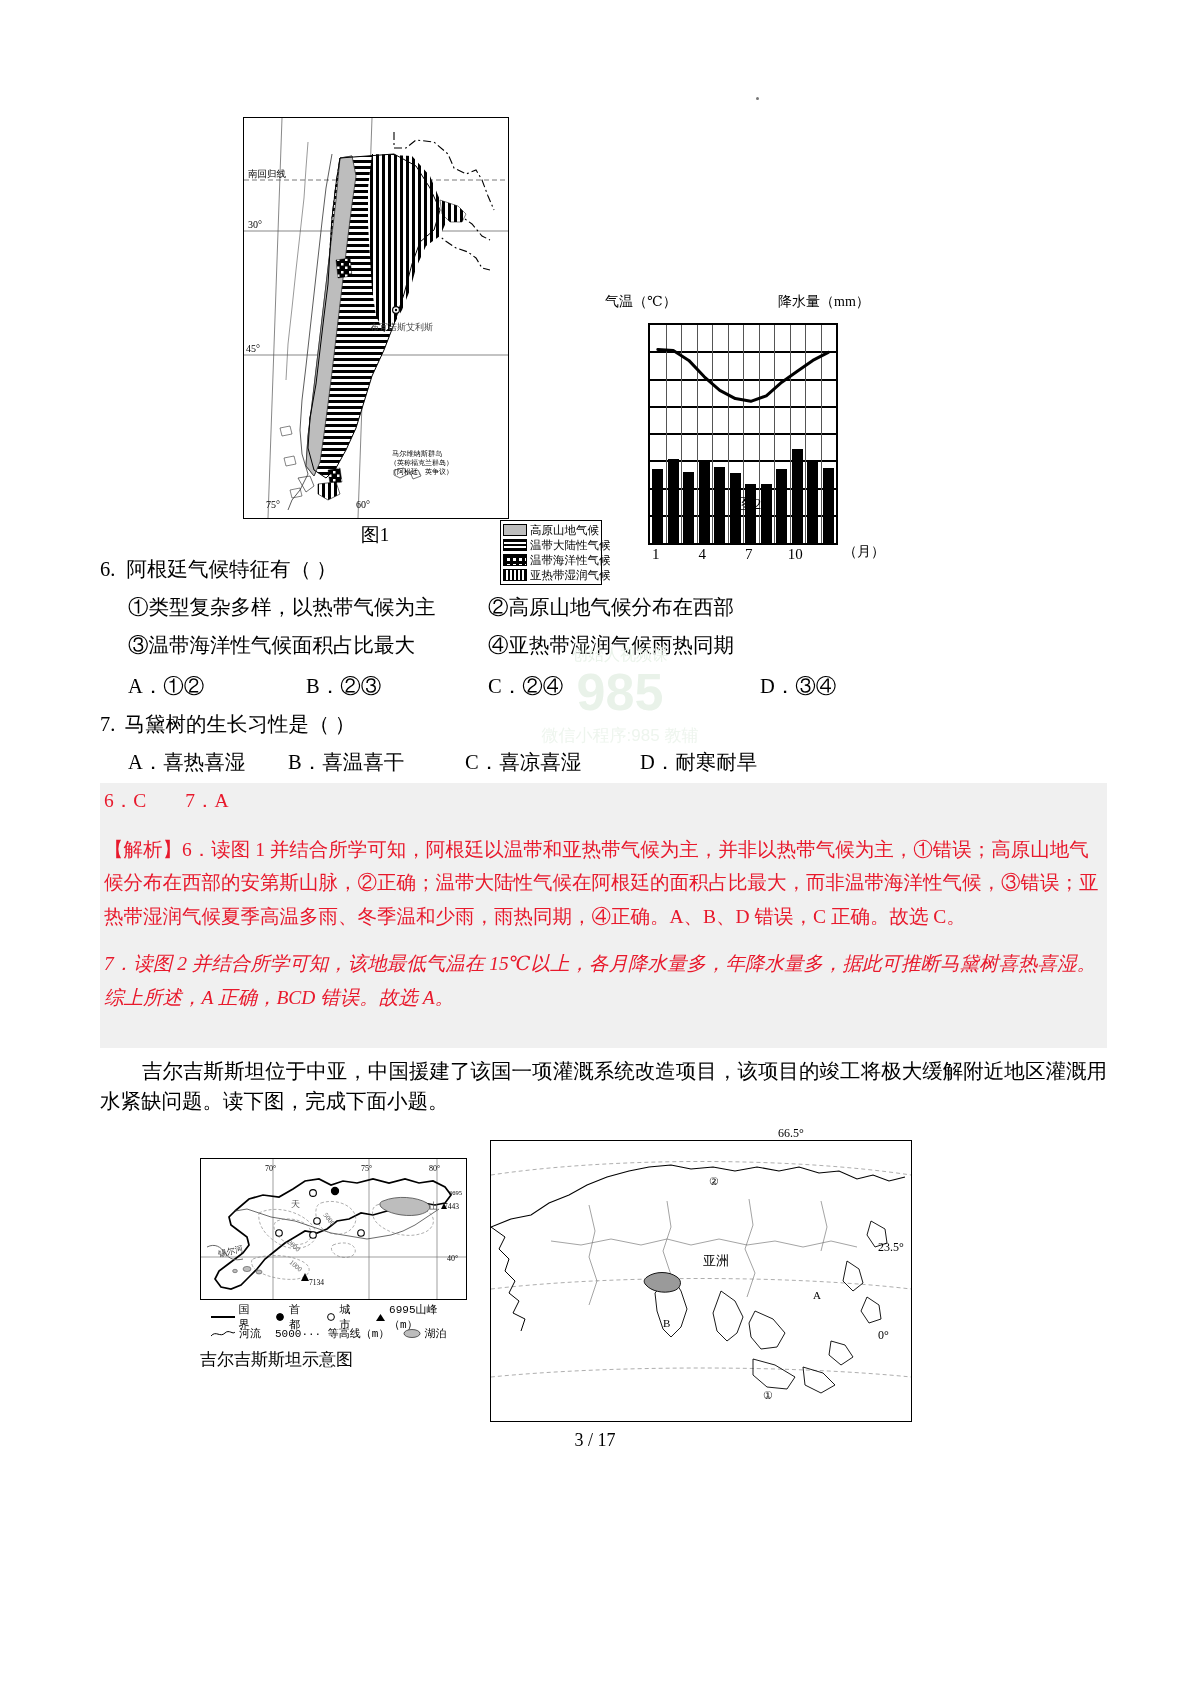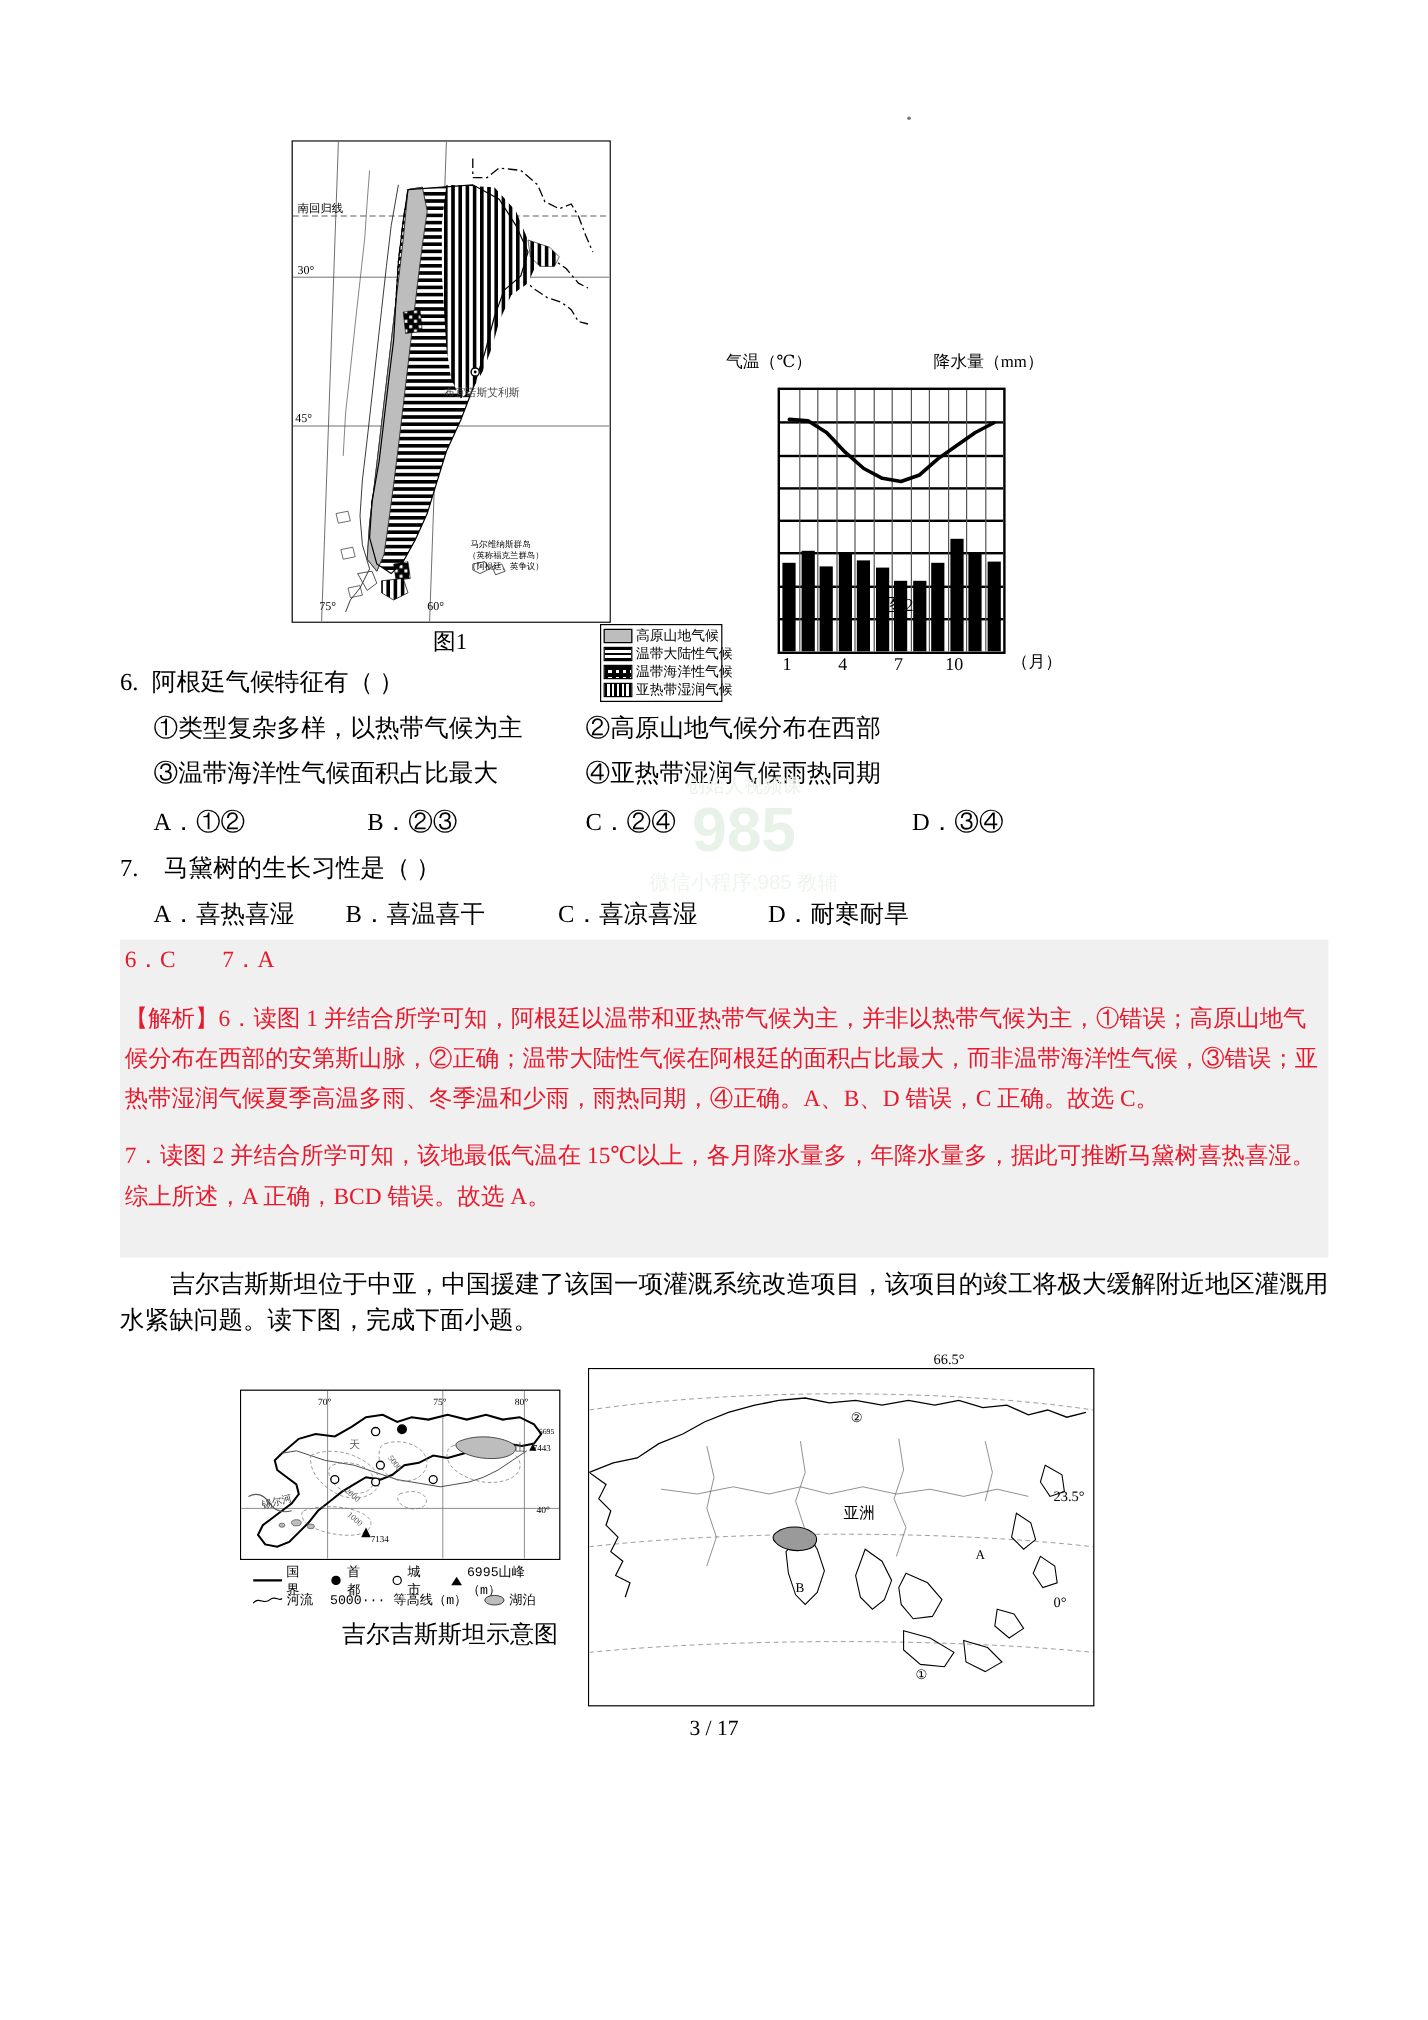--- a/index.html
+++ b/index.html
@@ -208,22 +208,22 @@
     width: 265px;
     font-size: 11px;
     font-family: Liberation Mono, monospace;
   }
   .klrow { display: flex; align-items: center; gap: 4px; height: 17px; }
   .klrow .kl-item { display: flex; align-items: center; gap: 3px; margin-right: 10px; }
   .kmap-caption {
     position: absolute;
     left: 200px; top: 208px;
     width: 265px;
-    text-align: right;
-    font-size: 20px;
+    text-align: left;
+    font-size: 17px;
   }
   .amap {
     position: absolute;
     left: 490px; top: 0px;
     width: 420px; height: 280px;
     border: 1.4px solid #000;
     background: #fff;
     overflow: hidden;
   }
   .amap-out-label {
@@ -474,37 +474,37 @@
       <span style="width:178px; margin-left:28px;">A．①②</span>
       <span style="width:182px;">B．②③</span>
       <span style="width:272px;">C．②④</span>
       <span>D．③④</span>
     </div>
   </div>
 
   <div class="qblock" style="top:714px;">
     <div class="qline">
       <span>7.</span>
-      <span style="margin-left:16px">马黛树的生长习性是（  ）</span>
+      <span style="margin-left:4px">马黛树的生长习性是（  ）</span>
     </div>
   </div>
 
   <div class="qblock" style="top:752px;">
     <div class="opt-row">
       <span style="width:160px; margin-left:28px;">A．喜热喜湿</span>
       <span style="width:177px;">B．喜温喜干</span>
       <span style="width:175px;">C．喜凉喜湿</span>
       <span>D．耐寒耐旱</span>
     </div>
   </div>
 
   <div class="answer-band">
     <div class="ab-line" style="margin-bottom:22px;">6．C　　7．A</div>
     <div class="ab-para" style="margin-bottom:14px; line-height:1.72;">【解析】6．读图 1 并结合所学可知，阿根廷以温带和亚热带气候为主，并非以热带气候为主，①错误；高原山地气候分布在西部的安第斯山脉，②正确；温带大陆性气候在阿根廷的面积占比最大，而非温带海洋性气候，③错误；亚热带湿润气候夏季高温多雨、冬季温和少雨，雨热同期，④正确。A、B、D 错误，C 正确。故选 C。</div>
-    <div class="ab-para" style="line-height:1.72;">7．读图 2 并结合所学可知，该地最低气温在 15℃以上，各月降水量多，年降水量多，据此可推断马黛树喜热喜湿。综上所述，A 正确，BCD 错误。故选 A。</div>
+    <div class="ab-para" style="line-height:1.72;font-style:italic;">7．读图 2 并结合所学可知，该地最低气温在 15℃以上，各月降水量多，年降水量多，据此可推断马黛树喜热喜湿。综上所述，A 正确，BCD 错误。故选 A。</div>
   </div>
 
   <div class="para" style="top:1057px; text-indent:42px;">吉尔吉斯斯坦位于中亚，中国援建了该国一项灌溉系统改造项目，该项目的竣工将极大缓解附近地区灌溉用水紧缺问题。读下图，完成下面小题。</div>
 
   <div class="botmaps">
 
     <div class="kmap">
       <svg class="mapsvg" viewBox="0 0 265 140" preserveAspectRatio="none">
         <rect x="0" y="0" width="265" height="140" fill="#fff"></rect>
 

